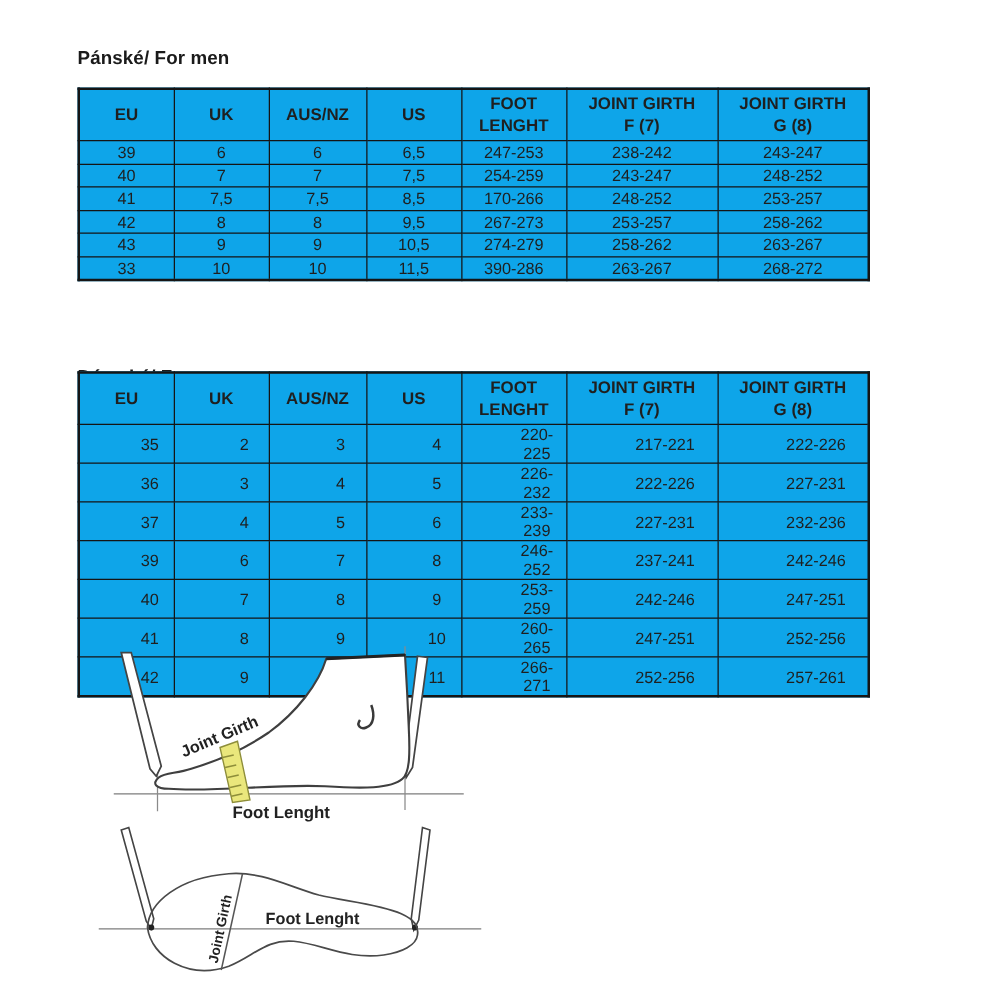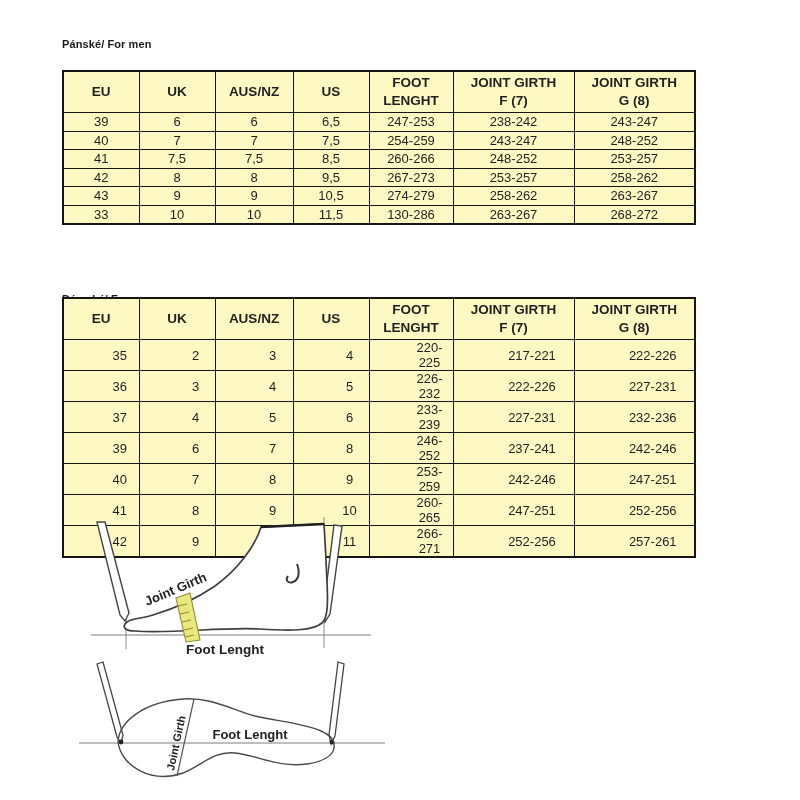--- a/index.html
+++ b/index.html
@@ -11,35 +11,35 @@
   .sheet {
     position: relative;
     width: 800px;
     height: 800px;
     background: #ffffff;
     overflow: hidden;
   }
   .section-title {
     position: absolute;
     left: 62px;
-    font-size: 11px;
+    font-size: 15px;
     font-weight: bold;
     color: #1a1a1a;
     letter-spacing: 0.1px;
   }
   #mens-title { top: 38px; }
   #womens-title { top: 261px; margin-top: 32px; }
 
   table.size-table {
     position: absolute;
     left: 62px;
     border-collapse: collapse;
     table-layout: fixed;
     width: 633px;
-    background: #fef9c3;
+    background: #0ea5e9;
     border: 2.4px solid #151515;
   }
   #mens-table { top: 70px; }
   #womens-table { top: 297px; }
 
   table.size-table th, table.size-table td {
     border: 1.7px solid #151515;
     text-align: center;
     vertical-align: middle;
     color: #1f1f1f;
@@ -123,21 +123,21 @@
           <td>7,5</td>
           <td>254-259</td>
           <td>243-247</td>
           <td>248-252</td>
         </tr>
         <tr>
           <td>41</td>
           <td>7,5</td>
           <td>7,5</td>
           <td>8,5</td>
-          <td>260-266</td>
+          <td>170-266</td>
           <td>248-252</td>
           <td>253-257</td>
         </tr>
         <tr>
           <td>42</td>
           <td>8</td>
           <td>8</td>
           <td>9,5</td>
           <td>267-273</td>
           <td>253-257</td>
@@ -150,21 +150,21 @@
           <td>10,5</td>
           <td>274-279</td>
           <td>258-262</td>
           <td>263-267</td>
         </tr>
         <tr>
           <td>33</td>
           <td>10</td>
           <td>10</td>
           <td>11,5</td>
-          <td>130-286</td>
+          <td>390-286</td>
           <td>263-267</td>
           <td>268-272</td>
         </tr>
       </tbody>
   </table>
 
   <div class="section-title" id="womens-title">Dámské/ For women</div>
 
   <table class="size-table" id="womens-table">
     <colgroup>

